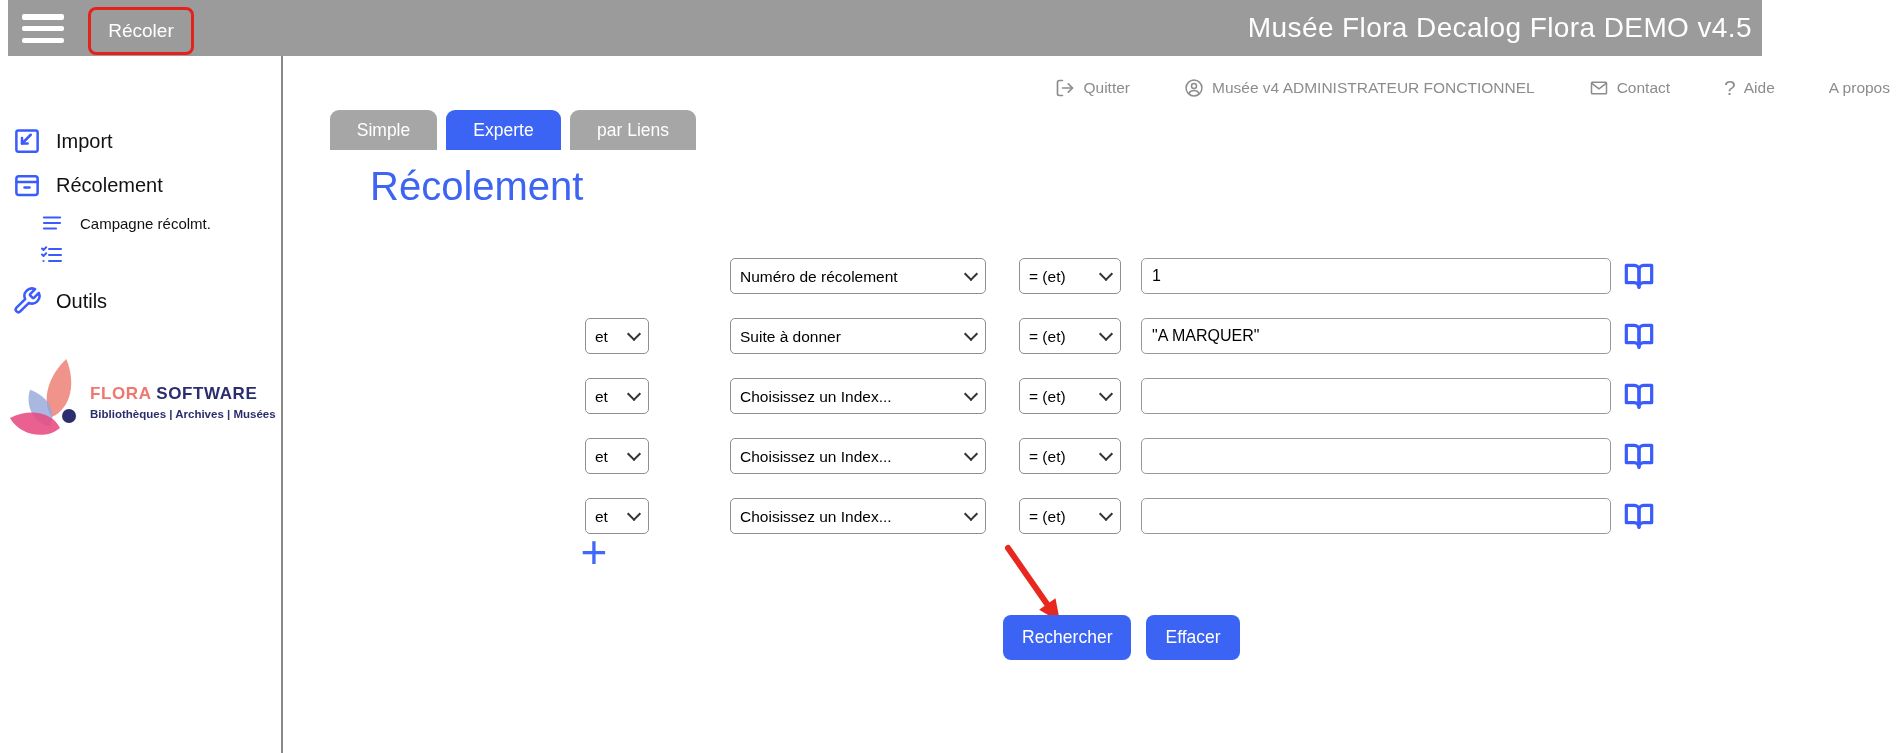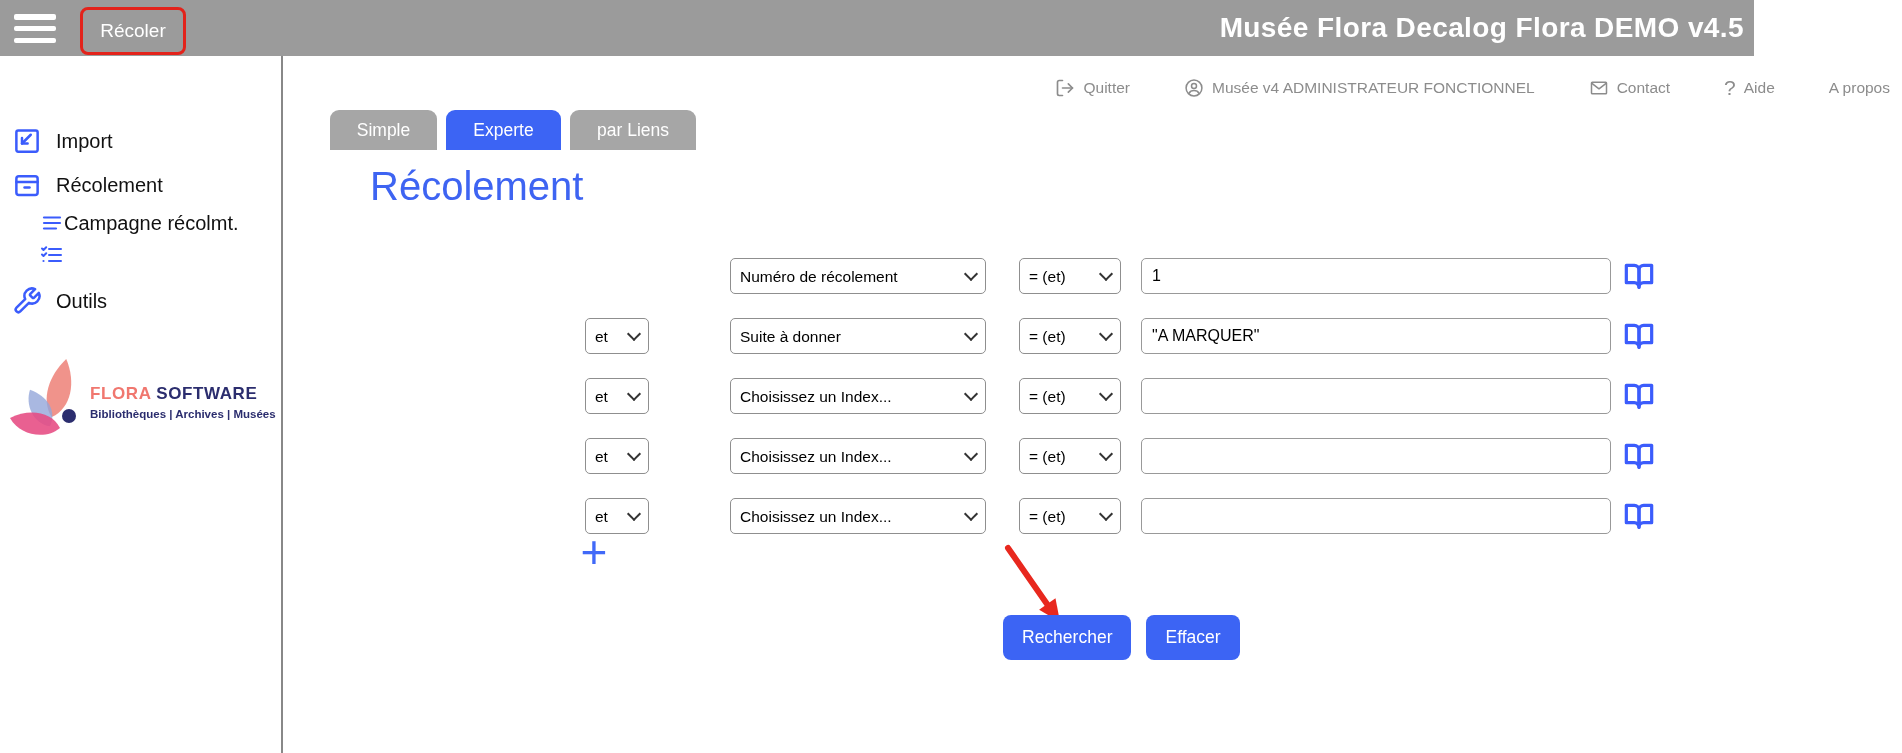--- a/index.html
+++ b/index.html
@@ -1,31 +1,31 @@
 <!DOCTYPE html>
 <html><head>
 <meta charset="utf-8">
 <style>
   html,body{margin:0;padding:0;background:#fff;font-family:"Liberation Sans",sans-serif;}
   #app{position:relative;width:1902px;height:753px;overflow:hidden;background:#fff;}
 
   
-  .topbar{position:absolute;left:0;top:0;width:1754px;height:56px;background:#9b9b9b;}
+  .topbar{position:absolute;left:8px;top:0;width:1754px;height:56px;background:#9b9b9b;}
   .hamburger{position:absolute;left:14px;top:14px;width:42px;height:29px;display:flex;flex-direction:column;justify-content:space-between;cursor:pointer;}
   .hamburger span{display:block;height:5.5px;background:#fff;border-radius:2px;}
   .recoler-box{position:absolute;left:80px;top:7px;width:100px;height:42px;border:3px solid #e3231b;border-radius:8px;display:flex;align-items:center;justify-content:center;}
   .recoler-box .lbl{color:#fff;font-size:19px;}
-  .topbar-title{position:absolute;right:10px;top:0;height:56px;line-height:56px;color:#fff;font-size:28px;font-weight:bold;letter-spacing:.4px;}
+  .topbar-title{position:absolute;right:10px;top:0;height:56px;line-height:56px;color:#fff;font-size:28px;font-weight:normal;letter-spacing:.4px;}
 
   
   .sidebar{position:absolute;left:0;top:56px;width:281px;height:697px;background:#fff;border-right:2px solid #888;}
   .nav-item{position:absolute;left:0;width:100%;display:flex;align-items:center;cursor:pointer;}
   .nav-item .ic{flex:0 0 auto;display:flex;align-items:center;justify-content:center;}
   .nav-l1 .lbl{font-size:20px;color:#111;margin-left:14px;}
-  .nav-l2 .lbl{font-size:20px;color:#111;margin-left:0;}
+  .nav-l2 .lbl{font-size:15px;color:#111;margin-left:16px;}
   .ni-general{top:24px;height:38px;padding-left:12px;}
   .ni-import{top:66px;height:38px;padding-left:12px;}
   .ni-recolement{top:110px;height:38px;padding-left:12px;}
   .ni-campagne{top:152px;height:30px;padding-left:40px;}
   .ni-hist{top:182px;height:34px;padding-left:40px;}
   .ni-outils{top:226px;height:38px;padding-left:12px;}
   .hist-highlight{margin-left:-6px;height:28px;background:#a9c3f3;border:3px solid #e3231b;border-radius:6px;display:flex;align-items:center;padding:0 12px 0 10px;}
   .hist-highlight .lbl{font-size:16px;font-weight:bold;color:#fff;margin-left:0;white-space:nowrap;}
 
   .logo{position:absolute;left:0;top:300px;width:281px;height:120px;}

